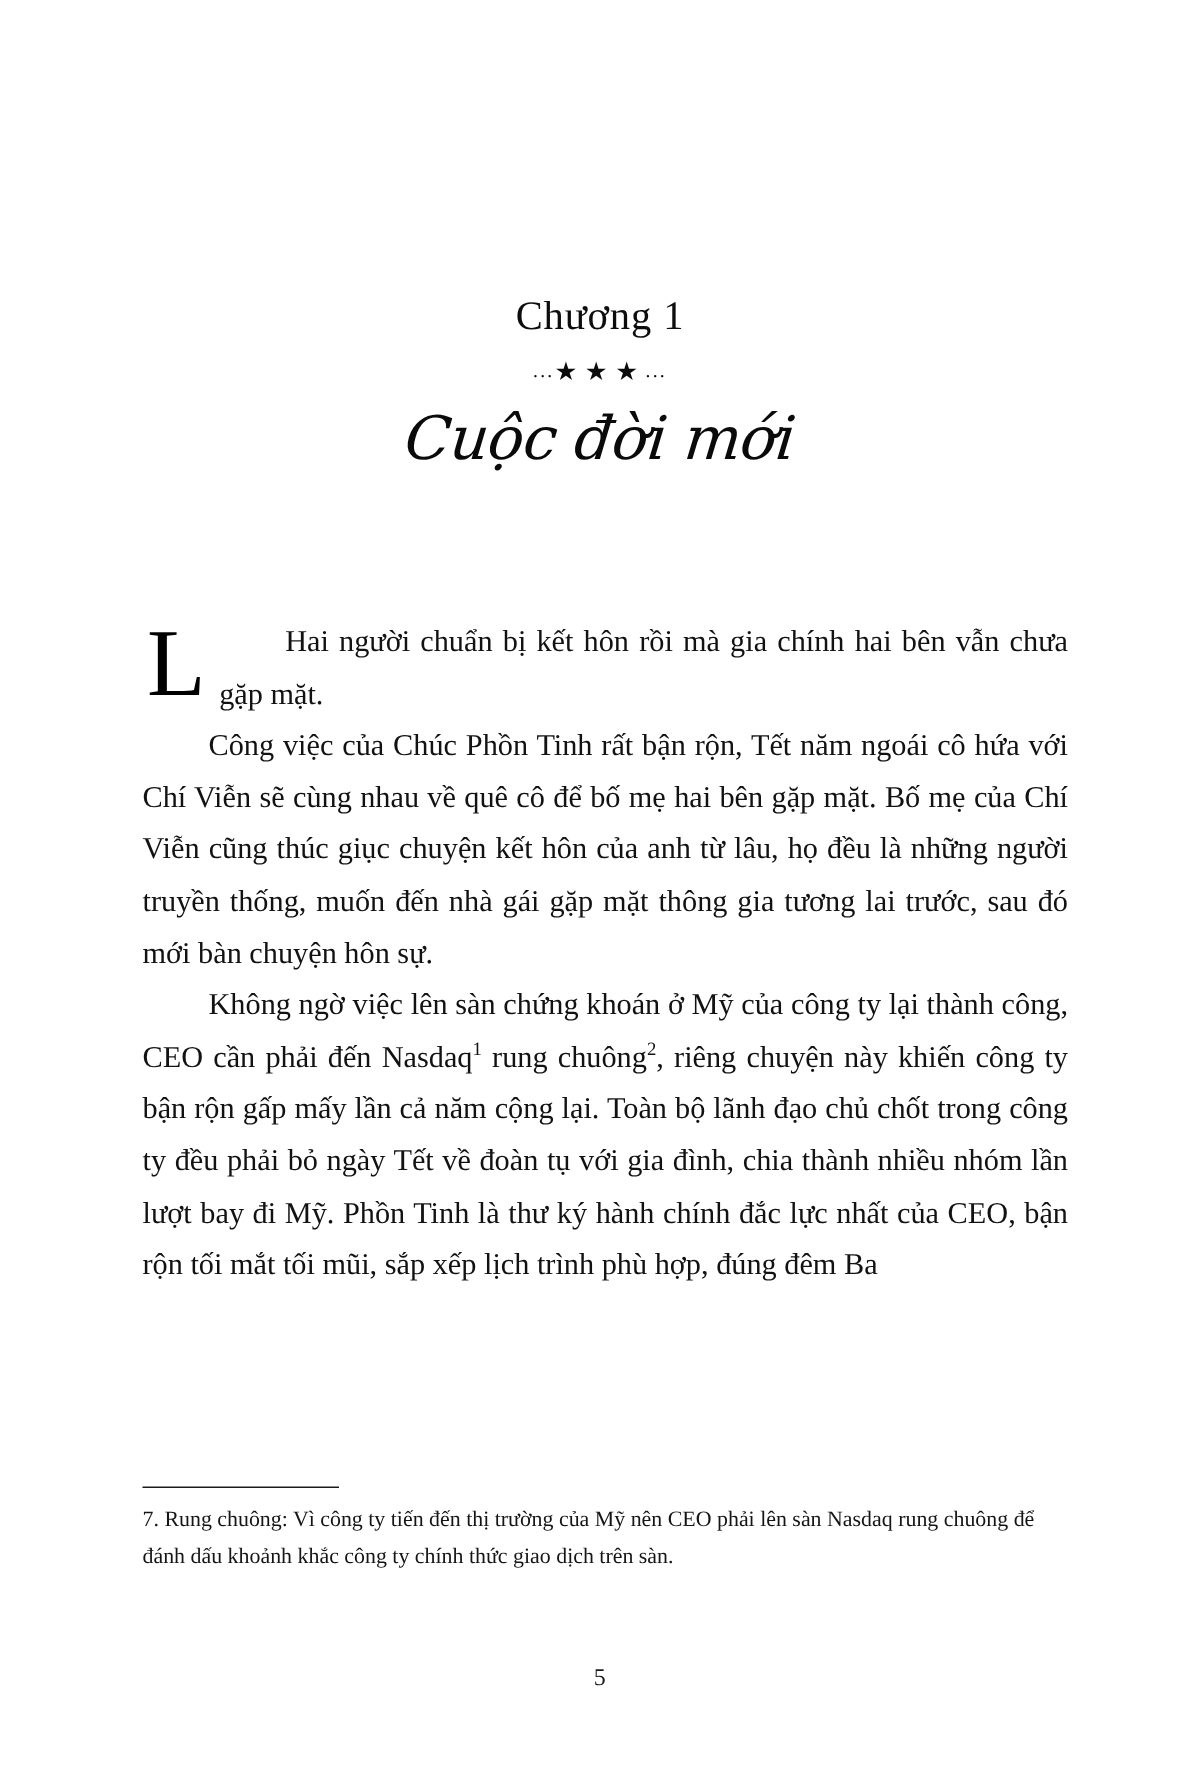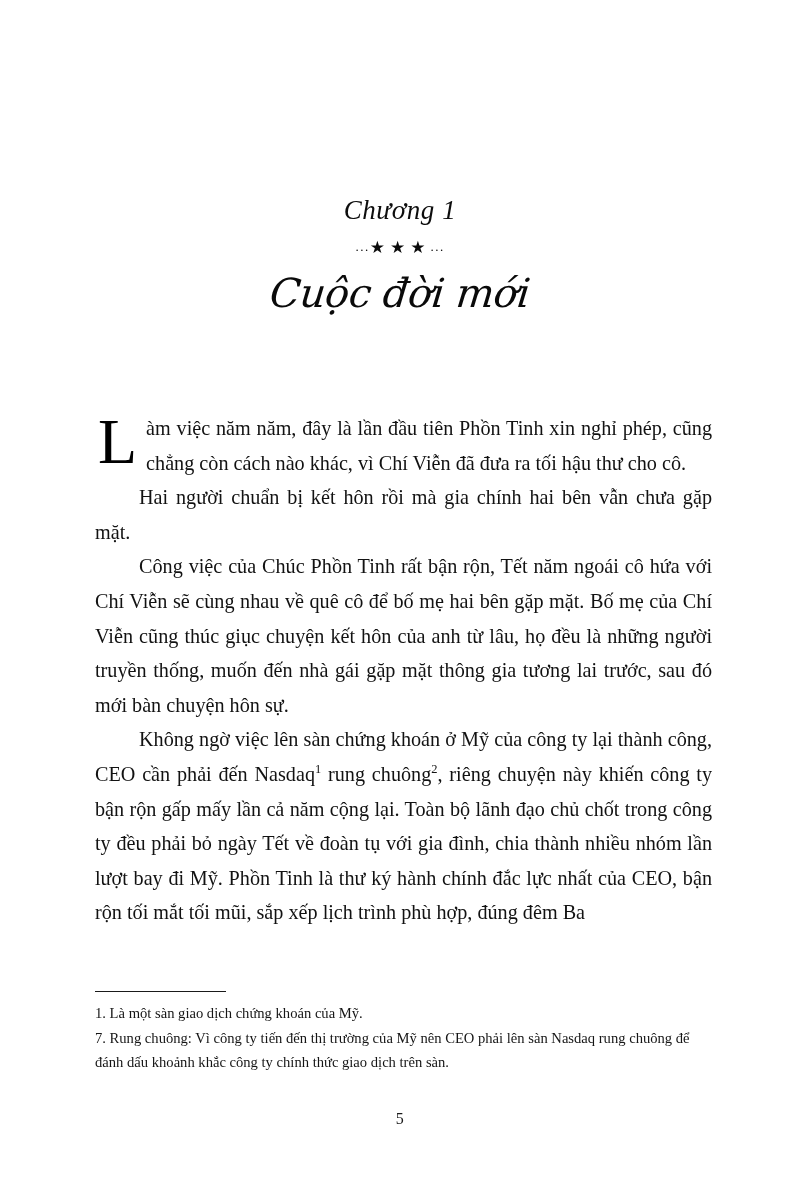--- a/index.html
+++ b/index.html
@@ -32,21 +32,20 @@
     width: 800px;
     text-align: center;
   }
   .chapter-label {
     font-family: "Liberation Serif", "DejaVu Serif", serif;
     font-size: 27px;
     letter-spacing: 0.6px;
     color: #0d0d0d;
     line-height: 1.1;
     font-variant: normal;
-    font-style: italic;
   }
   .star-divider {
     margin-top: 13px;
     font-size: 15px;
     letter-spacing: 5px;
     color: #0b0b0b;
     line-height: 1;
     white-space: nowrap;
   }
   .star-divider .dots {
@@ -153,32 +152,31 @@
 
     <div class="star-divider">
       <span class="dots">...</span><span class="star">★</span><span class="star">★</span><span class="star">★</span><span class="dots">...</span>
     </div>
 
     <div class="chapter-title">Cuộc đời mới</div>
   </div>
 
   <div class="body-text">
 
-    <p class="first"><span class="dropcap">L</span><span>àm việc năm năm, đây là lần đầu tiên Phồn Tinh xin nghỉ phép, cũng chẳng còn cách nào khác, vì Chí Viễn đã đưa ra tối hậu thư cho cô.</span></p>
+    <p class="first"><span class="dropcap">L</span></p>
 
     <p><span>Hai người chuẩn bị kết hôn rồi mà gia chính hai bên vẫn chưa gặp mặt.</span></p>
 
     <p><span>Công việc của Chúc Phồn Tinh rất bận rộn, Tết năm ngoái cô hứa với Chí Viễn sẽ cùng nhau về quê cô để bố mẹ hai bên gặp mặt. Bố mẹ của Chí Viễn cũng thúc giục chuyện kết hôn của anh từ lâu, họ đều là những người truyền thống, muốn đến nhà gái gặp mặt thông gia tương lai trước, sau đó mới bàn chuyện hôn sự.</span></p>
 
     <p><span>Không ngờ việc lên sàn chứng khoán ở Mỹ của công ty lại thành công, CEO cần phải đến Nasdaq</span><sup class="fn">1</sup><span> rung chuông</span><sup class="fn">2</sup><span>, riêng chuyện này khiến công ty bận rộn gấp mấy lần cả năm cộng lại. Toàn bộ lãnh đạo chủ chốt trong công ty đều phải bỏ ngày Tết về đoàn tụ với gia đình, chia thành nhiều nhóm lần lượt bay đi Mỹ. Phồn Tinh là thư ký hành chính đắc lực nhất của CEO, bận rộn tối mắt tối mũi, sắp xếp lịch trình phù hợp, đúng đêm Ba</span></p>
 
   </div>
 
   <div class="footnote-rule"></div>
 
   <div class="footnotes">
-    <p class="fn-item">1. Là một sàn giao dịch chứng khoán của Mỹ.</p>
     <p class="fn-item">7. Rung chuông: Vì công ty tiến đến thị trường của Mỹ nên CEO phải lên sàn Nasdaq rung chuông để đánh dấu khoảnh khắc công ty chính thức giao dịch trên sàn.</p>
   </div>
 
   <div class="page-number">5</div>
 
 </div>
 
 </body></html>

